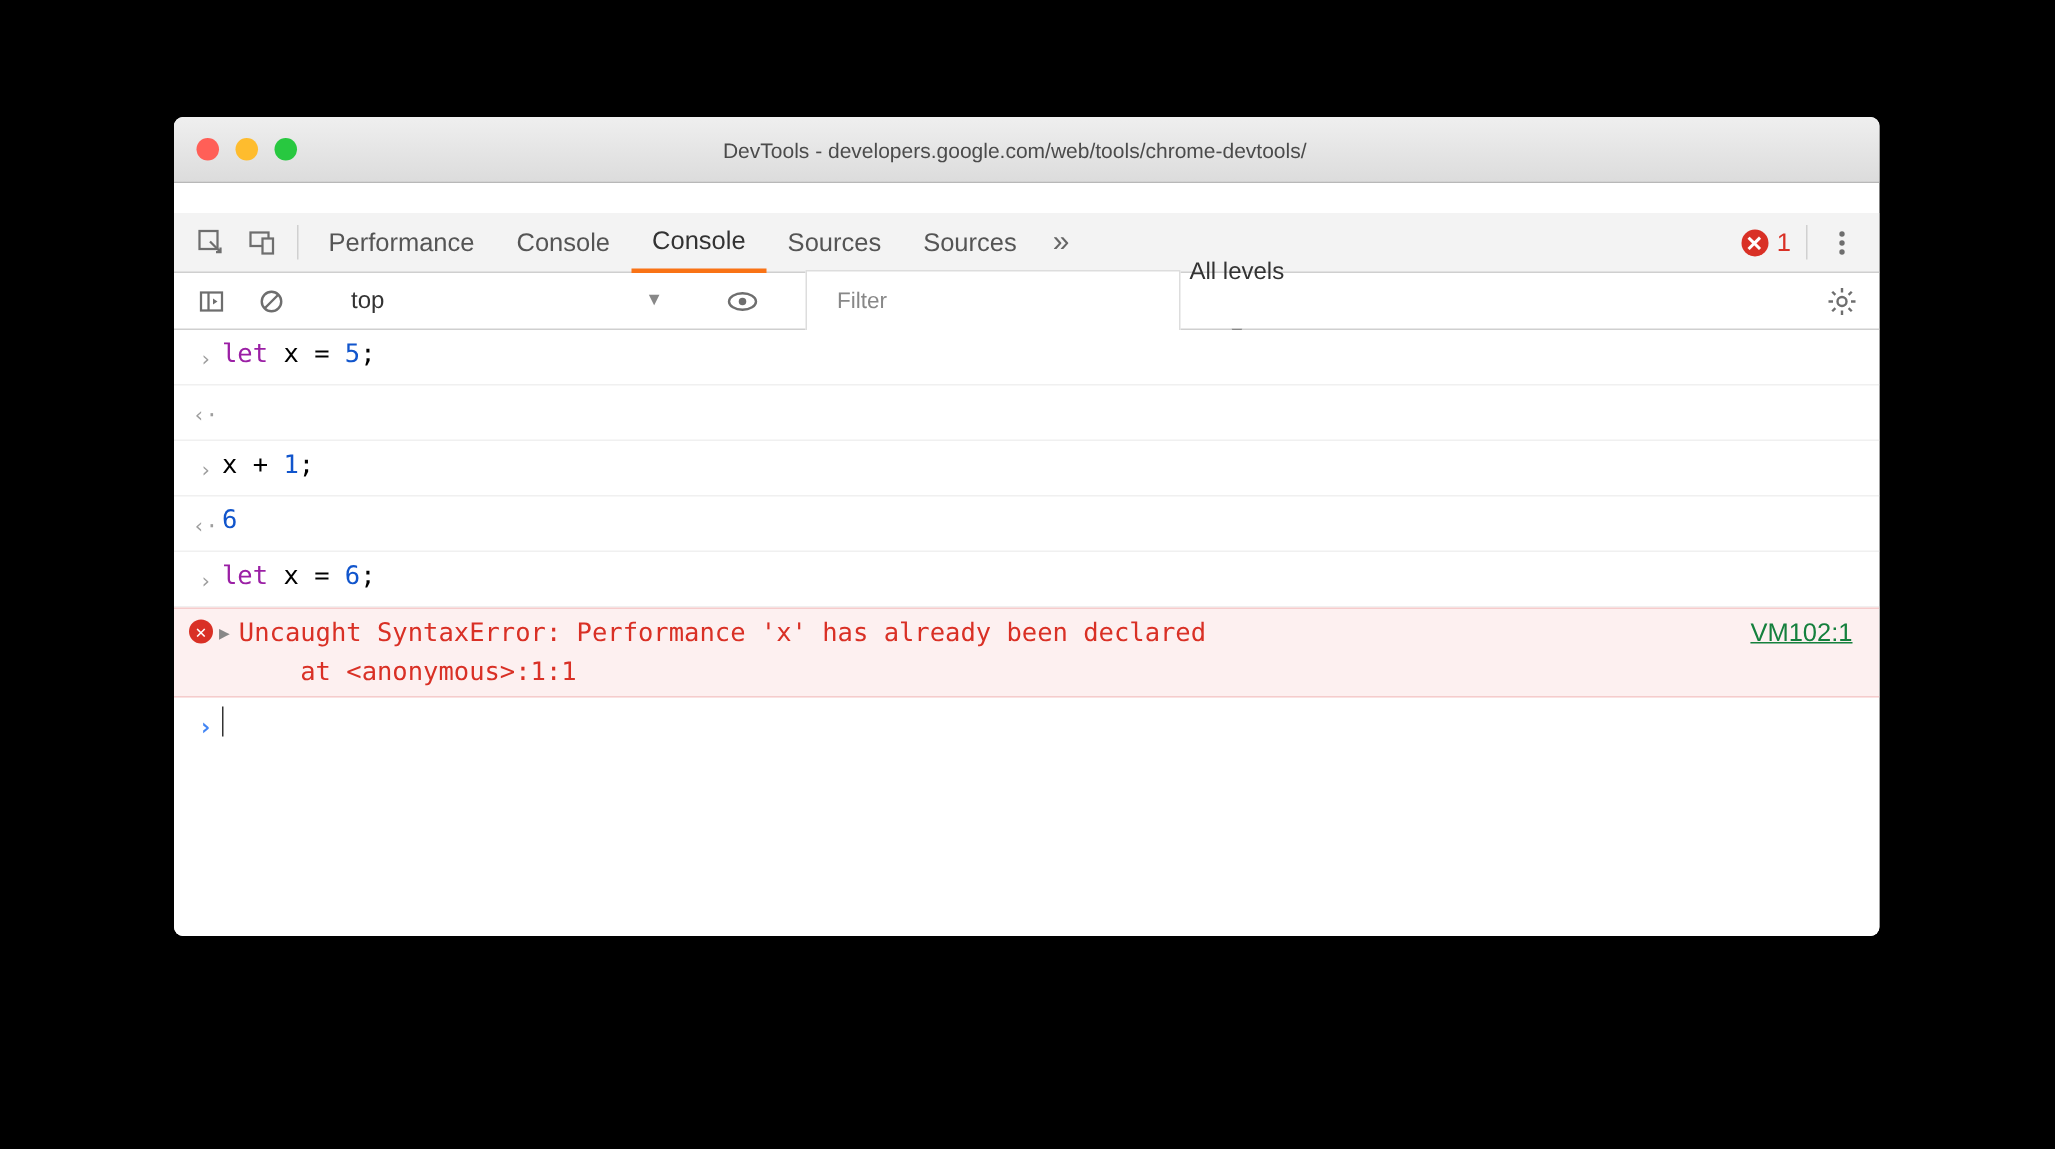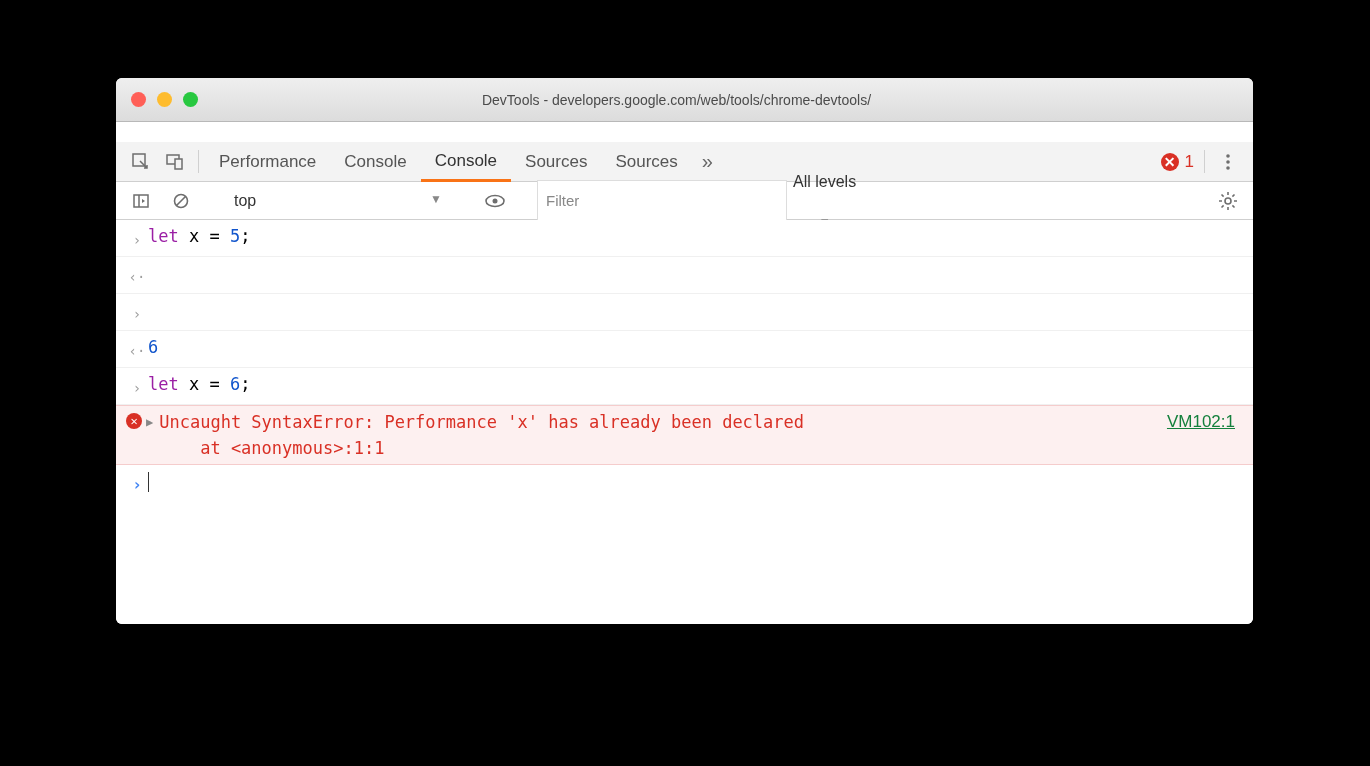--- a/index.html
+++ b/index.html
@@ -17,21 +17,21 @@
     .vsep { width: 1px; background: #d0d0d0; margin: 8px 6px; }
     .tab { padding: 0 14px; display: flex; align-items: center; color: #555; font-size: 17px; cursor: default; white-space: nowrap; }
     .tab.active { color: #333; border-bottom: 3px solid #f97316; margin-bottom: -1px; }
     .spacer { flex: 1; }
     .err-badge { display: flex; align-items: center; gap: 6px; color: #d93025; font-size: 17px; padding-right: 4px; }
     .err-circle { width: 18px; height: 18px; border-radius: 50%; background: #d93025; color: #fff; display: flex; align-items: center; justify-content: center; font-size: 14px; font-weight: bold; }
     .more-tabs { color: #666; font-size: 20px; padding: 0 10px; display: flex; align-items: center; }
     .console-toolbar { height: 38px; border-bottom: 1px solid #cfcfcf; display: flex; align-items: center; padding: 0 8px; gap: 6px; font-size: 16px; background: #fff; }
     .ctx-select { display: flex; align-items: flex-start; gap: 6px; padding: 3px 10px; border: 1px solid transparent; color: #333; min-width: 230px; justify-content: space-between; }
     .dropdown-tri { color: #888; font-size: 12px; }
-    .filter-input { width: 250px; height: 42px; border: 1px solid #ddd; padding: 2px 8px; font-size: 15px; color: #b91c1c; background: #fff; }
+    .filter-input { width: 250px; height: 42px; border: 1px solid #ddd; padding: 2px 20px; font-size: 15px; color: #b91c1c; background: #fff; }
     .filter-input::placeholder { color: #888; }
     .levels { color: #333; display: flex; align-items: center; gap: 24px; flex-direction: column; }
     .gear { color: #6e6e6e; padding: 0 6px; }
     .console-body { flex: 1; overflow: auto; font-family: Menlo, Consolas, monospace; font-size: 17px; background: #fff; }
     .row { display: flex; align-items: flex-start; border-bottom: 1px solid #f0f0f0; padding: 3px 14px 3px 10px; min-height: 28px; line-height: 26px; }
     .row.error { background: #fdf0f0; border-top: 1px solid #f5cccc; border-bottom: 1px solid #f5cccc; }
     .gutter { width: 22px; display: flex; align-items: flex-start; justify-content: center; color: #9e9e9e; font-size: 14px; padding-top: 4px; flex-shrink: 0; }
     .gutter.blue { color: #4285f4; font-weight: bold; font-size: 16px; }
     .content { flex: 1; white-space: pre; }
     .kw { color: #9b1fa5; }
@@ -146,20 +146,21 @@
   <div class="console-body">
     <div class="row">
       <div class="gutter">›</div>
       <div class="content"><span class="kw">let</span><span> x = </span><span class="num">5</span><span>;</span></div>
     </div>
     <div class="row">
       <div class="gutter">‹·</div>
     </div>
     <div class="row">
       <div class="gutter">›</div>
+      <div class="content"><span>x + </span><span class="num">1</span><span>;</span></div>
     </div>
     <div class="row">
       <div class="gutter">‹·</div>
       <div class="content num">6</div>
     </div>
     <div class="row">
       <div class="gutter">›</div>
       <div class="content"><span class="kw">let</span><span> x = </span><span class="num">6</span><span>;</span></div>
     </div>
     <div class="row error">

